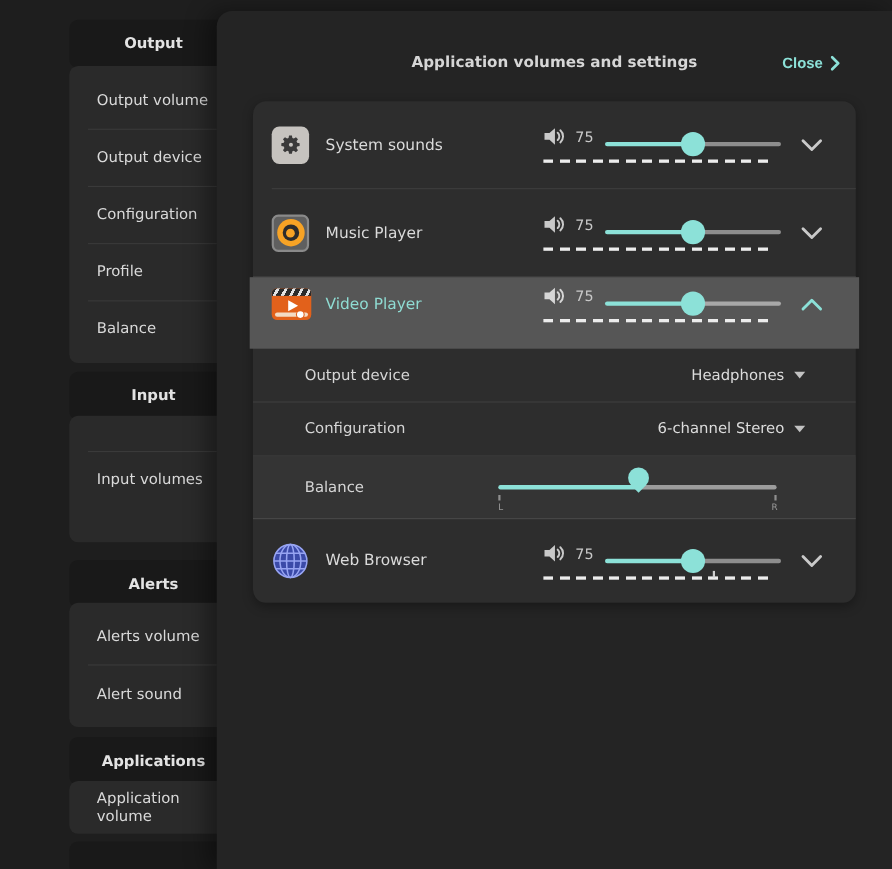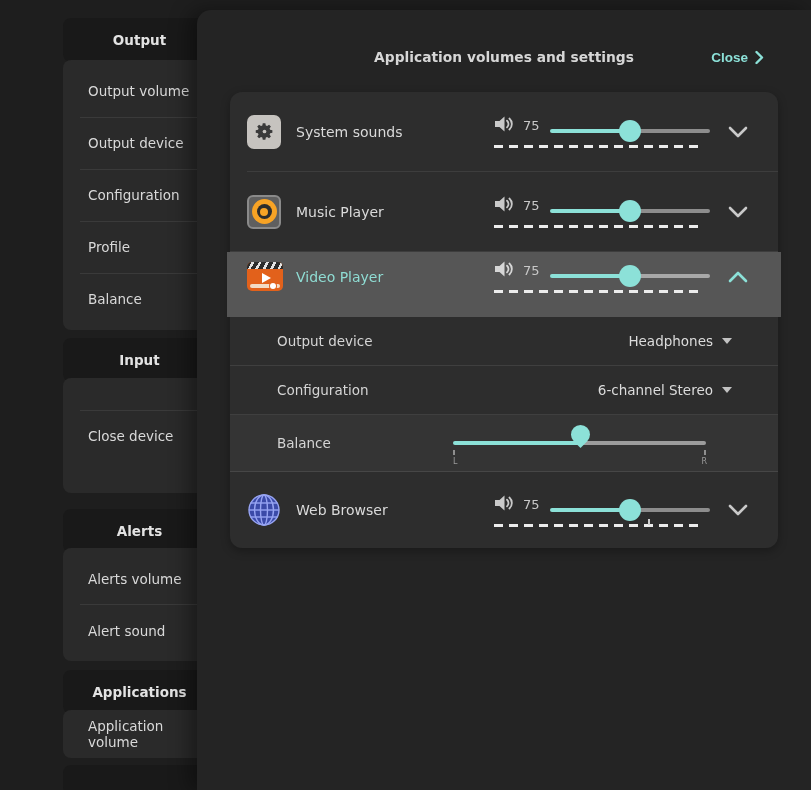--- a/index.html
+++ b/index.html
@@ -113,21 +113,21 @@
     <div class="sb-item">Profile</div>
     <div class="sb-div"></div>
     <div class="sb-item">Balance</div>
   </div>
 
   <div class="sec-h" style="top:338px">
     <span>Input</span>
   </div>
   <div class="sec-items" style="top:378px;height:115px">
     <div class="sb-div"></div>
-    <div class="sb-item">Close device</div>
+    <div class="sb-item">Input volumes</div>
   </div>
 
   <div class="sec-h" style="top:509px">
     <span>Alerts</span>
   </div>
   <div class="sec-items" style="top:548px;height:113px">
     <div class="sb-item">Alerts volume</div>
     <div class="sb-div"></div>
     <div class="sb-item">Alert sound</div>
   </div>

